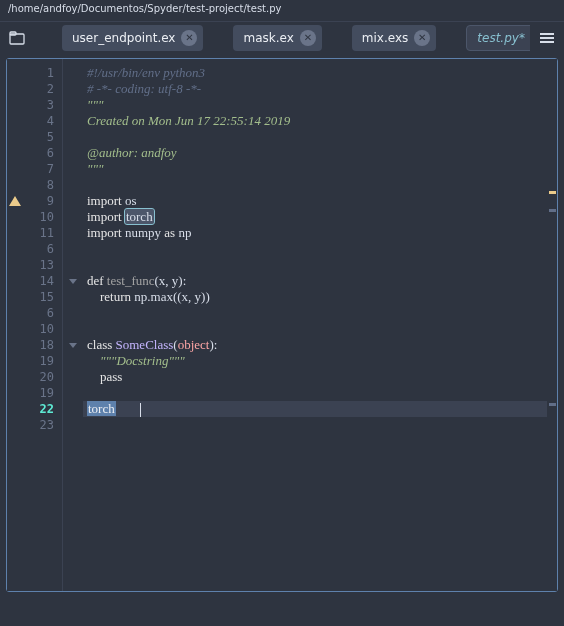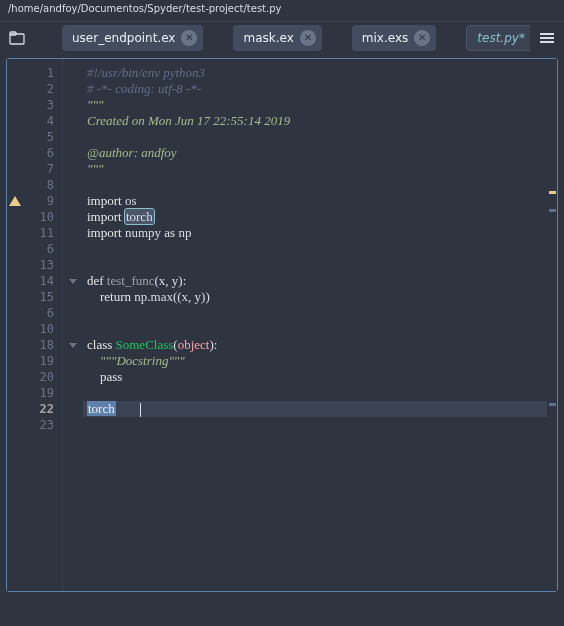--- a/index.html
+++ b/index.html
@@ -86,21 +86,21 @@
   }
   .gutter-line {
     height: 16px;
     display: flex;
     align-items: center;
     justify-content: flex-end;
     padding-right: 8px;
     color: #6a7489;
     position: relative;
   }
-  .gutter-line.cur { color: #a3a3a3; font-weight: bold; }
+  .gutter-line.cur { color: #5eead4; font-weight: bold; }
   .warn-icon {
     position: absolute;
     left: 2px;
     width: 0; height: 0;
     border-left: 6px solid transparent;
     border-right: 6px solid transparent;
     border-bottom: 10px solid #ebcb8b;
   }
   .minimap {
     width: 10px;
@@ -134,21 +134,21 @@
   }
   .code-line { height: 16px; padding-left: 4px; color: #d8dee9; font-family: Liberation Serif, serif; }
   .code-line.cur-line {
     background: #3b4252;
   }
   .c-comment { color: #616e88; font-style: italic; }
   .c-str { color: #a3be8c; font-style: italic; }
   .c-kw { color: #e5e5e5; }
   .c-func { color: #a3a3a3; }
   .c-builtin { color: #fca5a5; }
-  .c-cls { color: #22c55e; }
+  .c-cls { color: #c4b5fd; }
   .hl-box { background: #4c566a; outline: 1px solid #88c0d0; border-radius:2px; padding:0 1px;}
   .hl-sel { background: #5e81ac; color:#eceff4; padding:0 1px;}
   .cursor {
     display:inline-block; width:1px; height:14px;
     border-left:1px solid #d8dee9;
     margin-left:24px;
     vertical-align: middle;
   }
 </style>
 </head>

